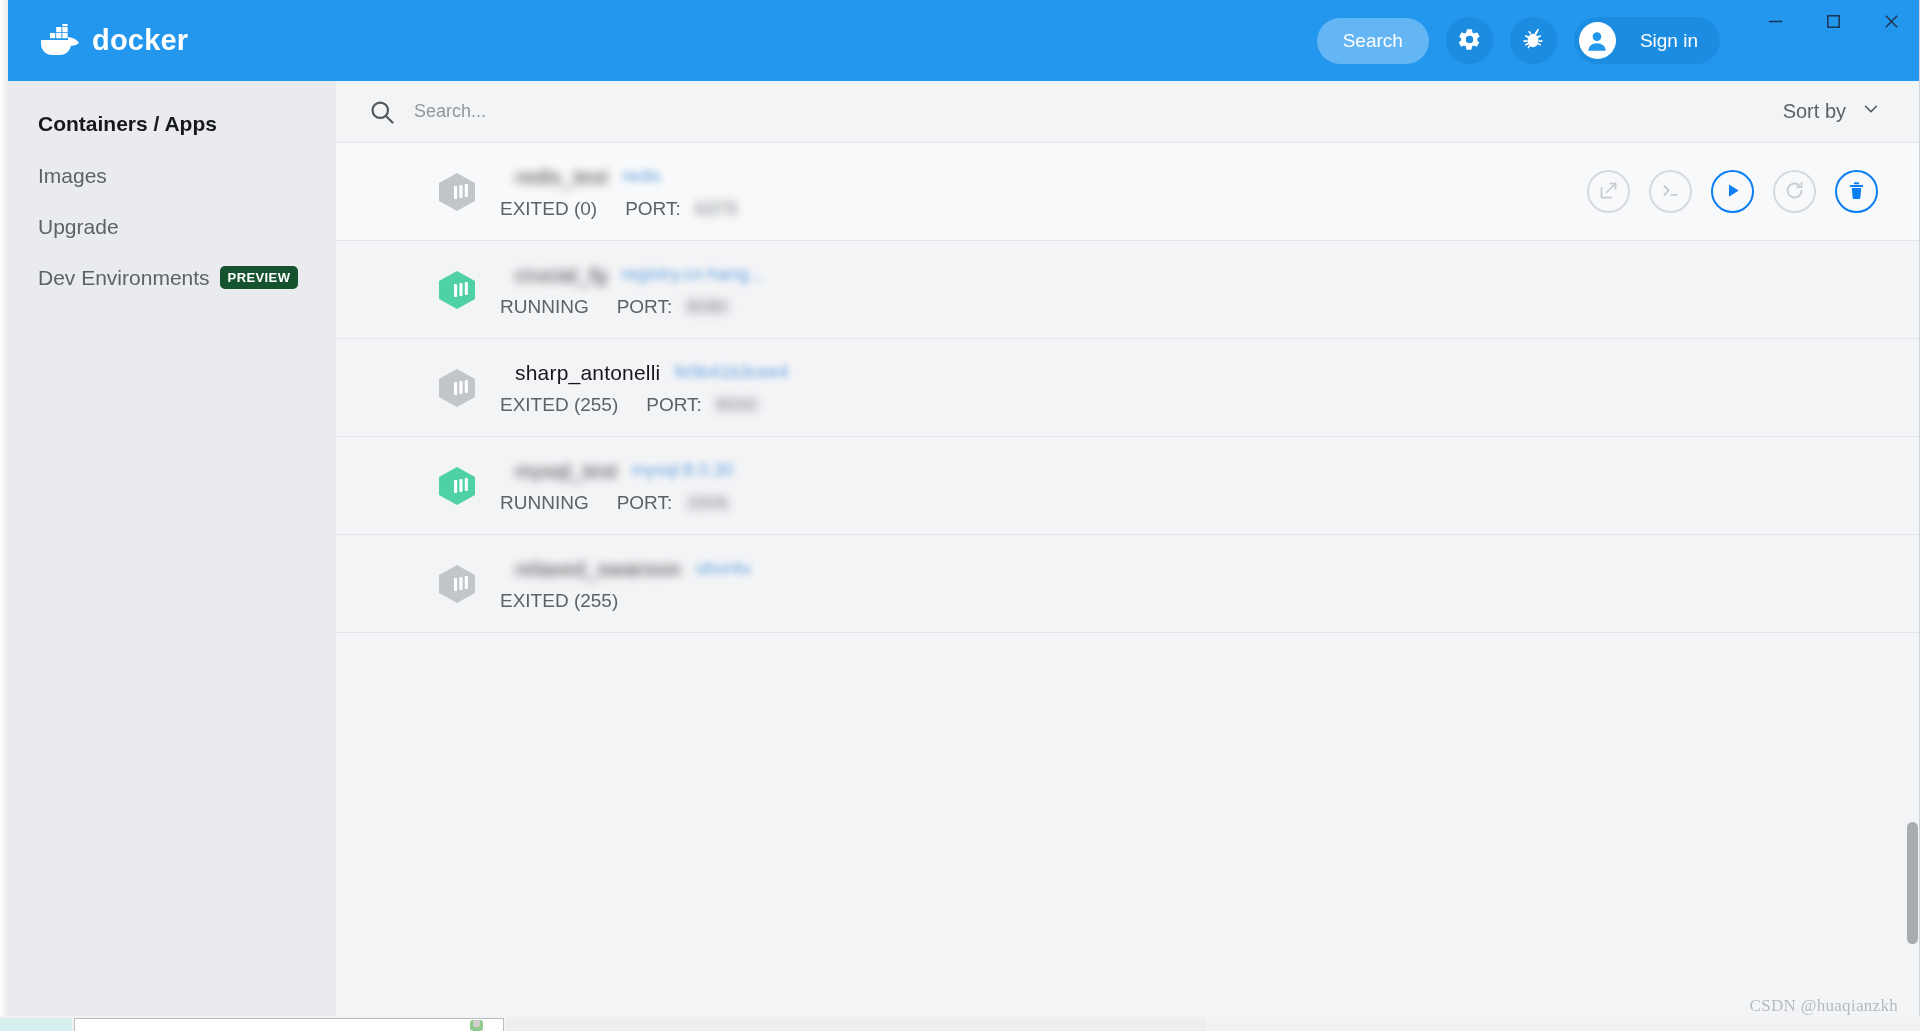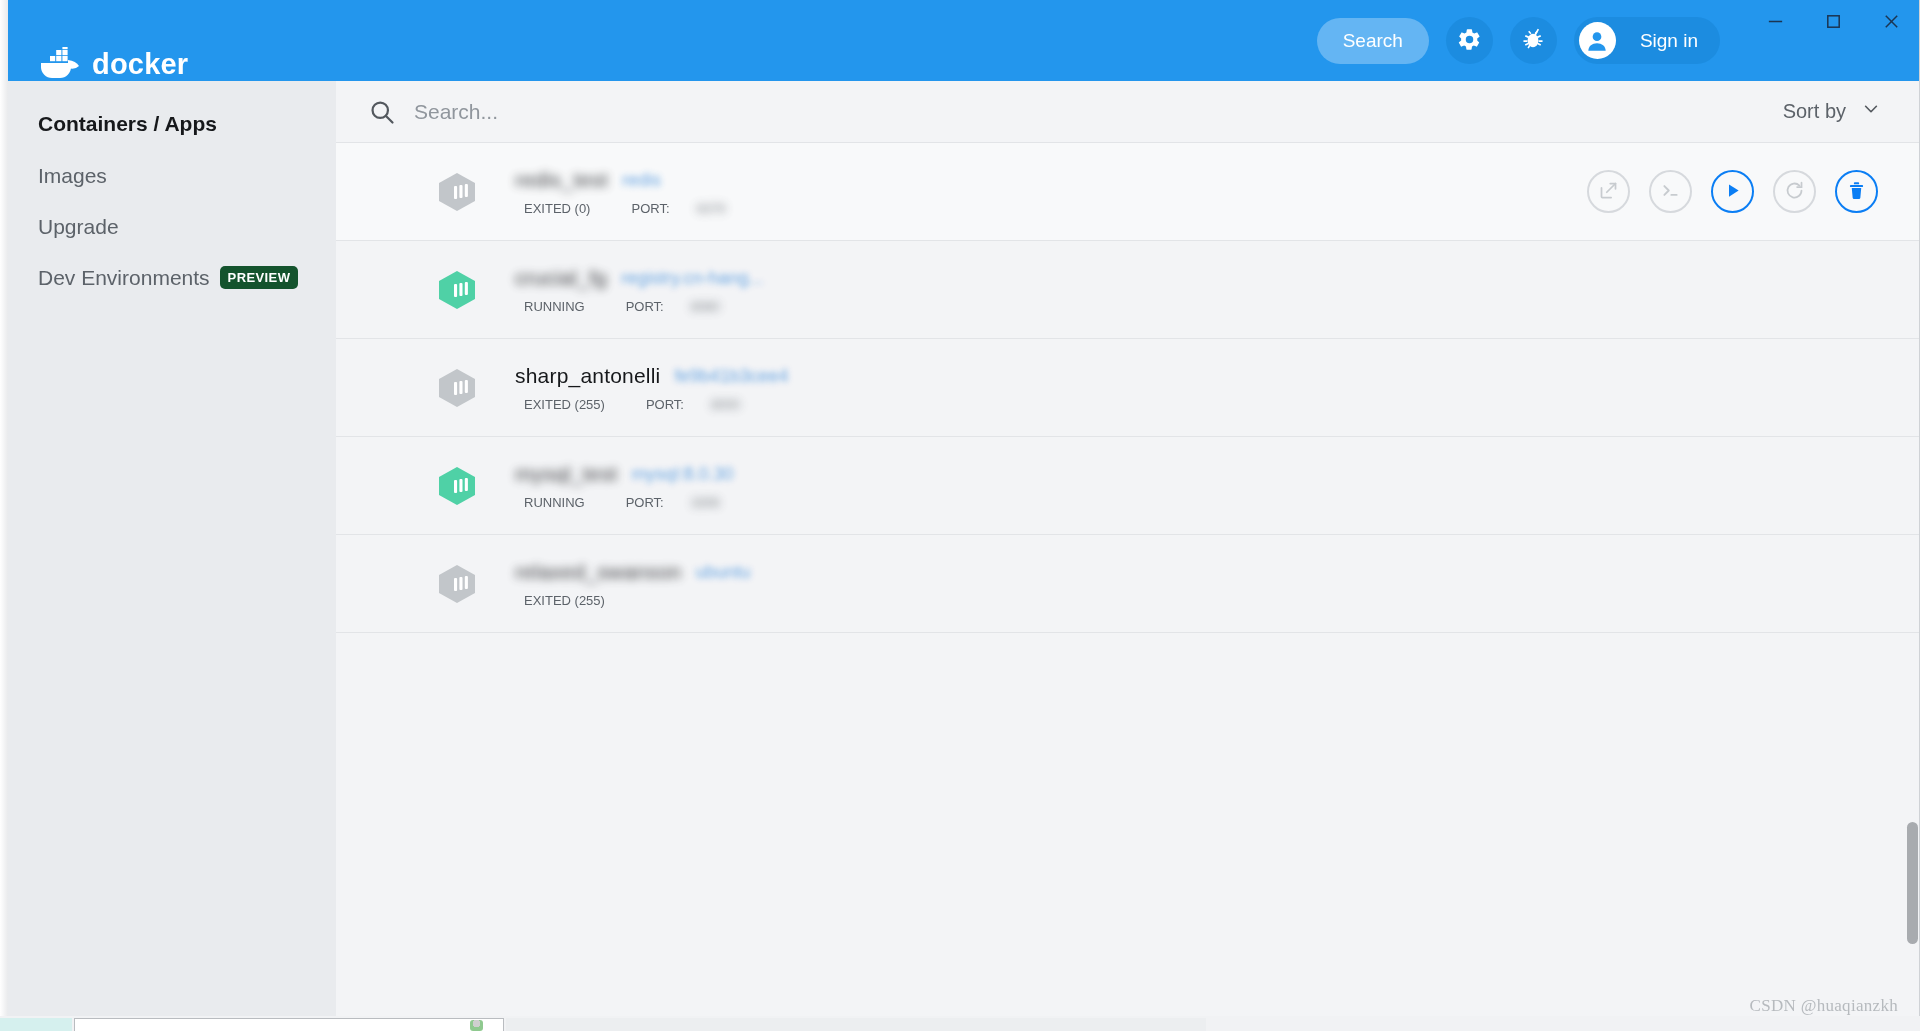--- a/index.html
+++ b/index.html
@@ -26,21 +26,21 @@
   .win-left-edge {
     position: absolute; left: 0; top: 0; width: 8px; height: 1016px;
     background: linear-gradient(to right,#ffffff,#e9eaec);
   }
 
   
   .titlebar {
     position: absolute; left: 8px; top: 0;
     width: 1912px; height: 81px;
     background: #2396ed;
-    display: flex; align-items: flex-end;
+    display: flex; align-items: center;
   }
   .logo-wrap {
     display: flex; align-items: center; gap: 10px;
     margin-left: 30px;
   }
   .whale { width: 44px; height: 34px; position: relative; }
   .logo-text {
     color: #ffffff; font-size: 29px; font-weight: 600;
     letter-spacing: .2px;
   }
@@ -110,21 +110,21 @@
     background: #f3f4f6;
   }
   .searchbar {
     height: 62px; background: #f3f4f6;
     display: flex; align-items: center;
     border-bottom: 1px solid #e2e4e7;
   }
   .search-ico { margin-left: 32px; margin-right: 18px; display:flex; }
   .search-input {
     flex: 1; border: none; outline: none; background: transparent;
-    font-size: 21px; color: #b91c1c;
+    font-size: 18px; color: #b91c1c;
     font-family: "Liberation Sans", sans-serif;
   }
   .search-input::placeholder { color: #90969d; }
   .sortby {
     display: flex; align-items: center; gap: 16px;
     margin-right: 40px; cursor: pointer;
     font-size: 20px; color: #5c6269;
   }
 
   
@@ -140,22 +140,22 @@
   .row-text { margin-left: 20px; }
   .row-title { height: 26px; display: flex; align-items: center; gap: 14px; margin-left: 15px; }
   .cname {
     font-size: 21px; color: #16181b; letter-spacing: .2px;
     white-space: nowrap;
   }
   .cimage {
     font-size: 18px; color: #5b9de0; white-space: nowrap;
   }
   .row-sub {
-    margin-top: 8px; display: flex; align-items: center; gap: 27px;
-    font-size: 13px; color: #5c6269; margin-left: 24px;
+    margin-top: 8px; display: flex; align-items: center; gap: 14px;
+    font-size: 19px; color: #5c6269;
   }
   .port-val { color: #5c6269; }
 
   
   .blurred { filter: blur(4.6px); opacity: .85; }
   .blurred-soft { filter: blur(3.4px); opacity: .9; }
 
   
   .actions {
     margin-left: auto; margin-right: 42px;

